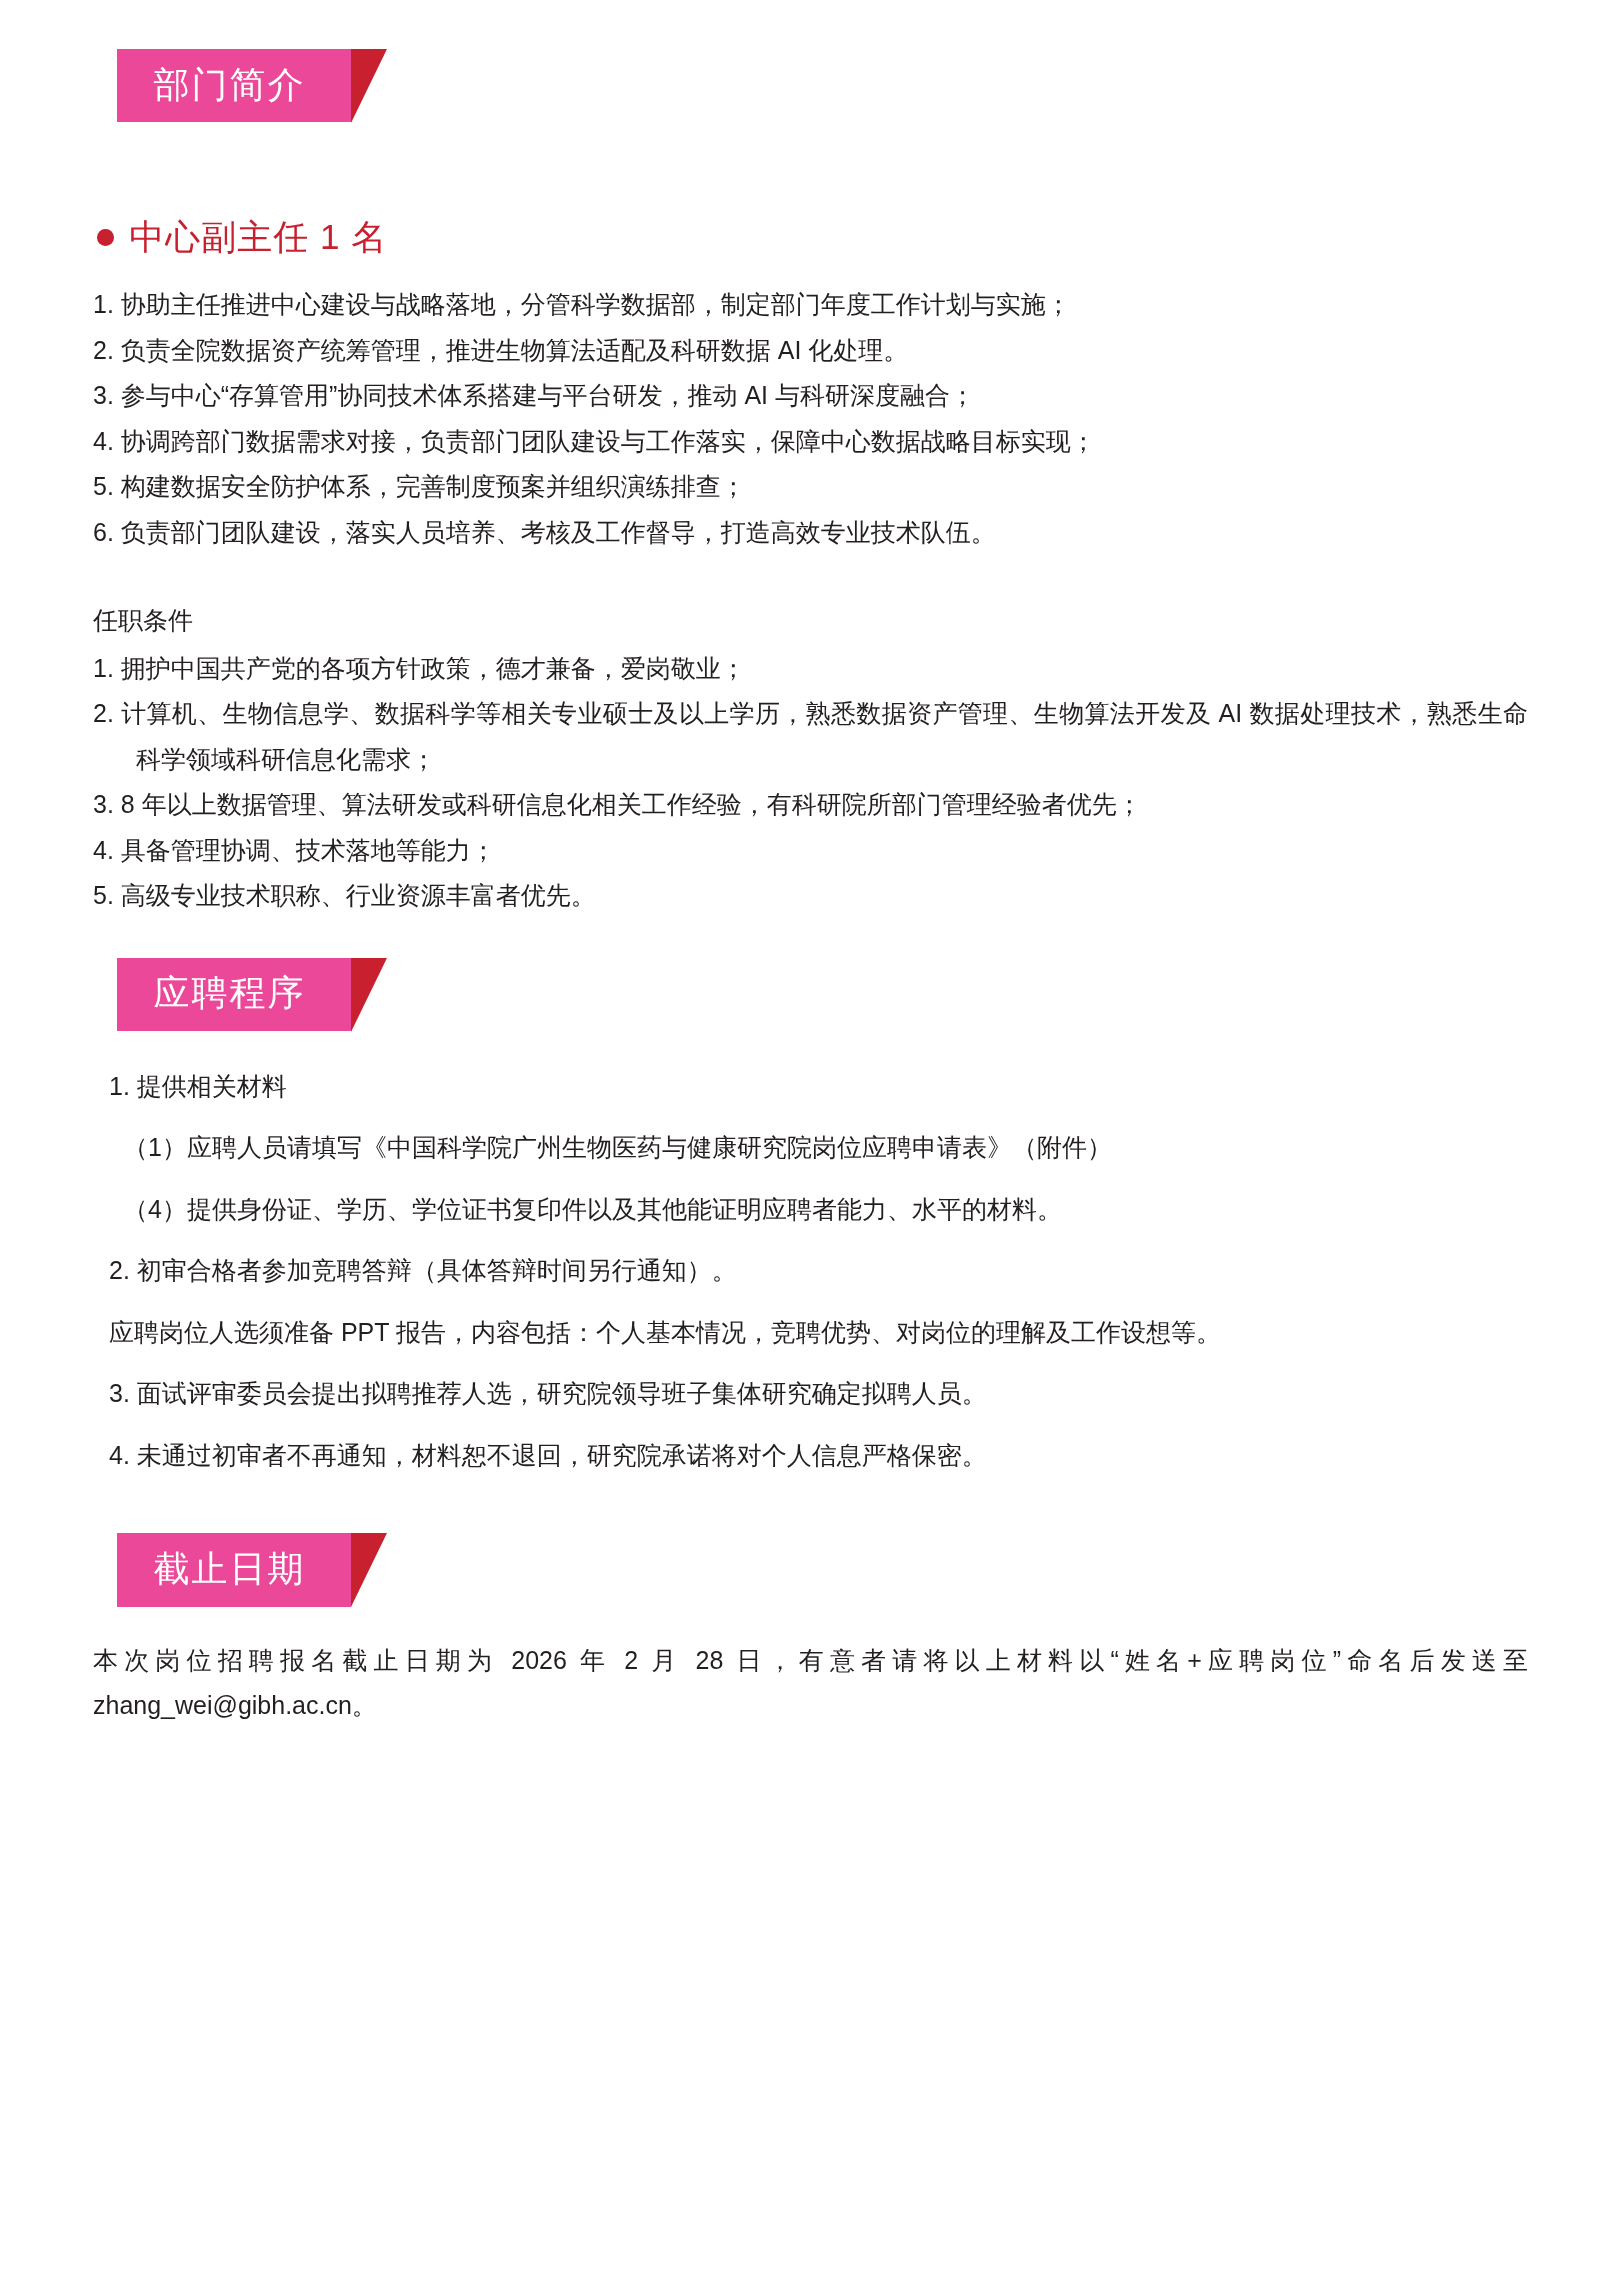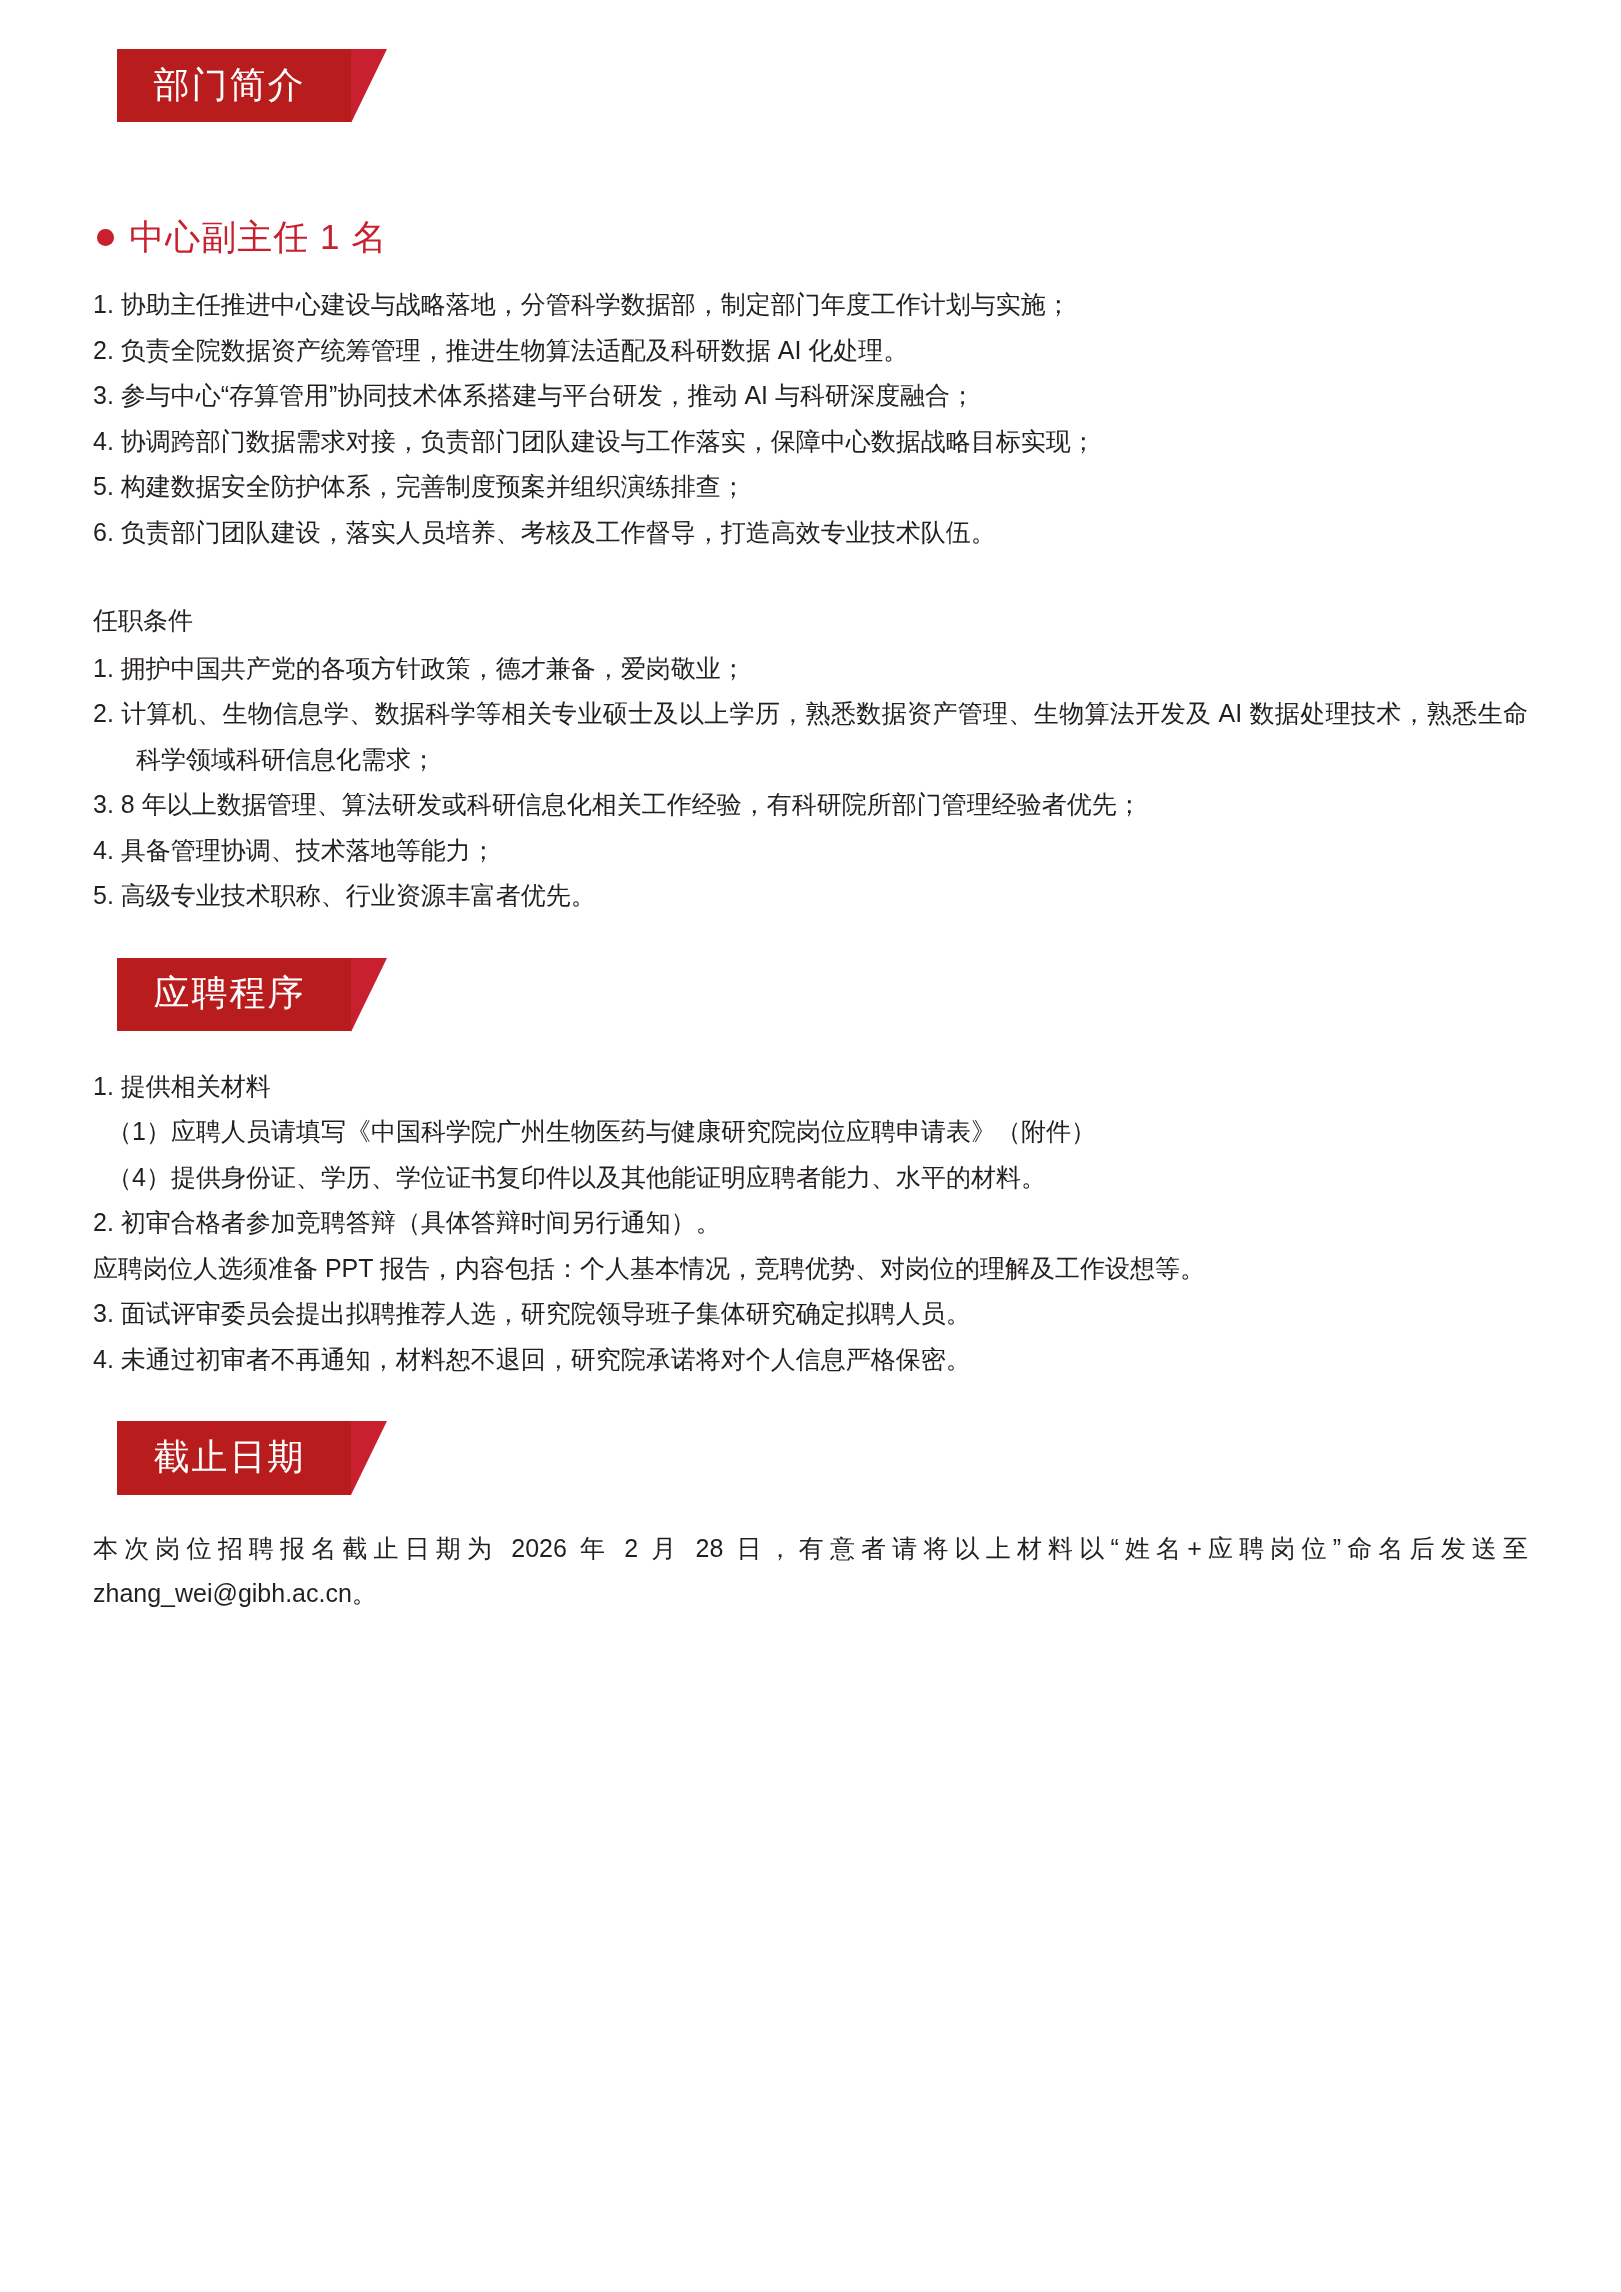--- a/index.html
+++ b/index.html
@@ -19,21 +19,21 @@
     width: 1621px;
     height: 2293px;
     box-sizing: border-box;
     padding: 49px 93px 0 93px;
   }
 
   
   .ribbon {
     position: relative;
     display: inline-block;
-    background: #b91c1c;
+    background: #ec4899;
     color: #ffffff;
     font-size: 36px;
     line-height: 1;
     letter-spacing: 2px;
     padding: 17.6px 45px 19.6px 37px;
     margin: 0 0 0 23.5px;
   }
   .ribbon::after {
     content: "";
     position: absolute;
@@ -110,21 +110,21 @@
   .blank-line { height: 43px; }
 
   .proc-list {
     margin-top: 33px;
   }
   .proc-line {
     font-size: 25px;
     line-height: 1.82;
     color: #231f20;
     text-align: justify;
-    margin: 0;
+    margin: 16px;
   }
   .proc-line.indent1 {
     padding-left: 43px;
     text-indent: -43px;
   }
   .proc-line.indent2 {
     padding-left: 57px;
     text-indent: -43px;
   }
   .deadline-body {

